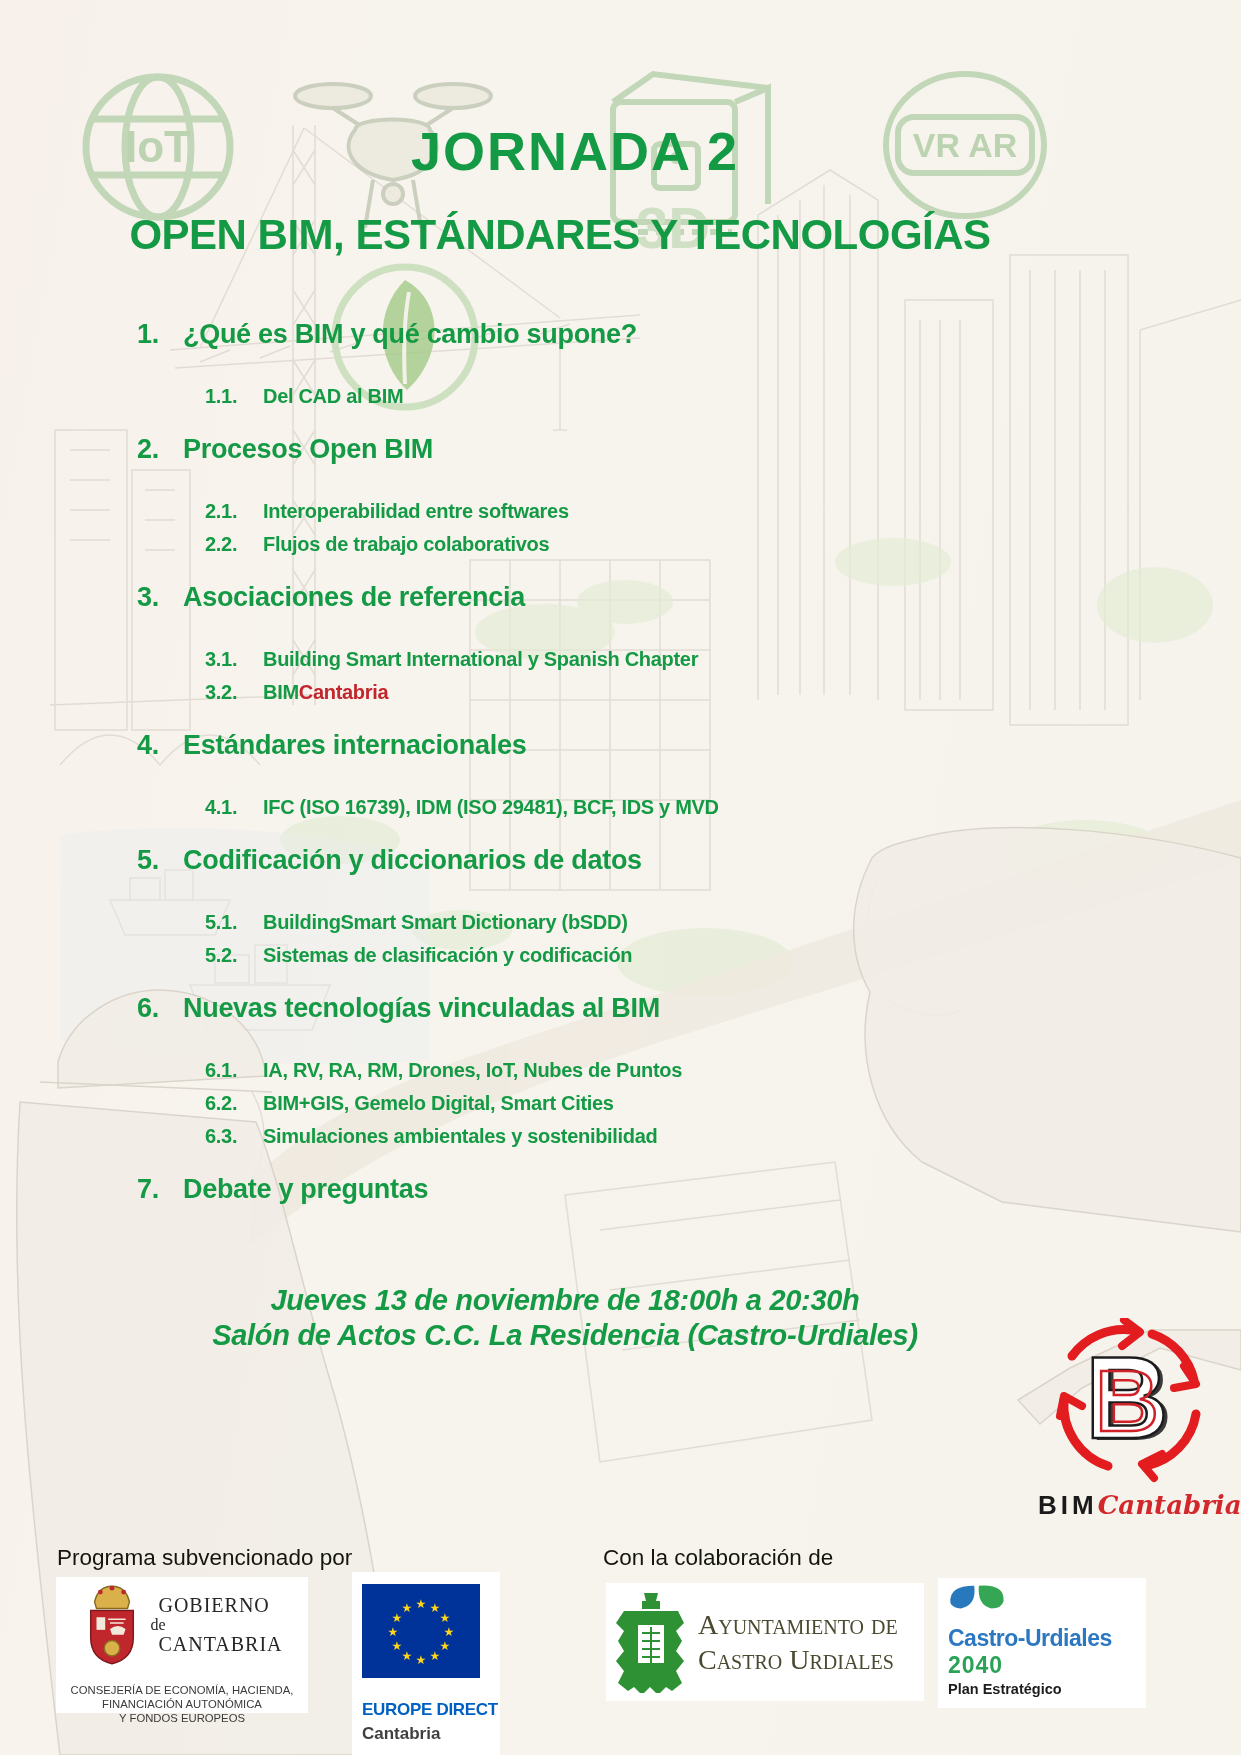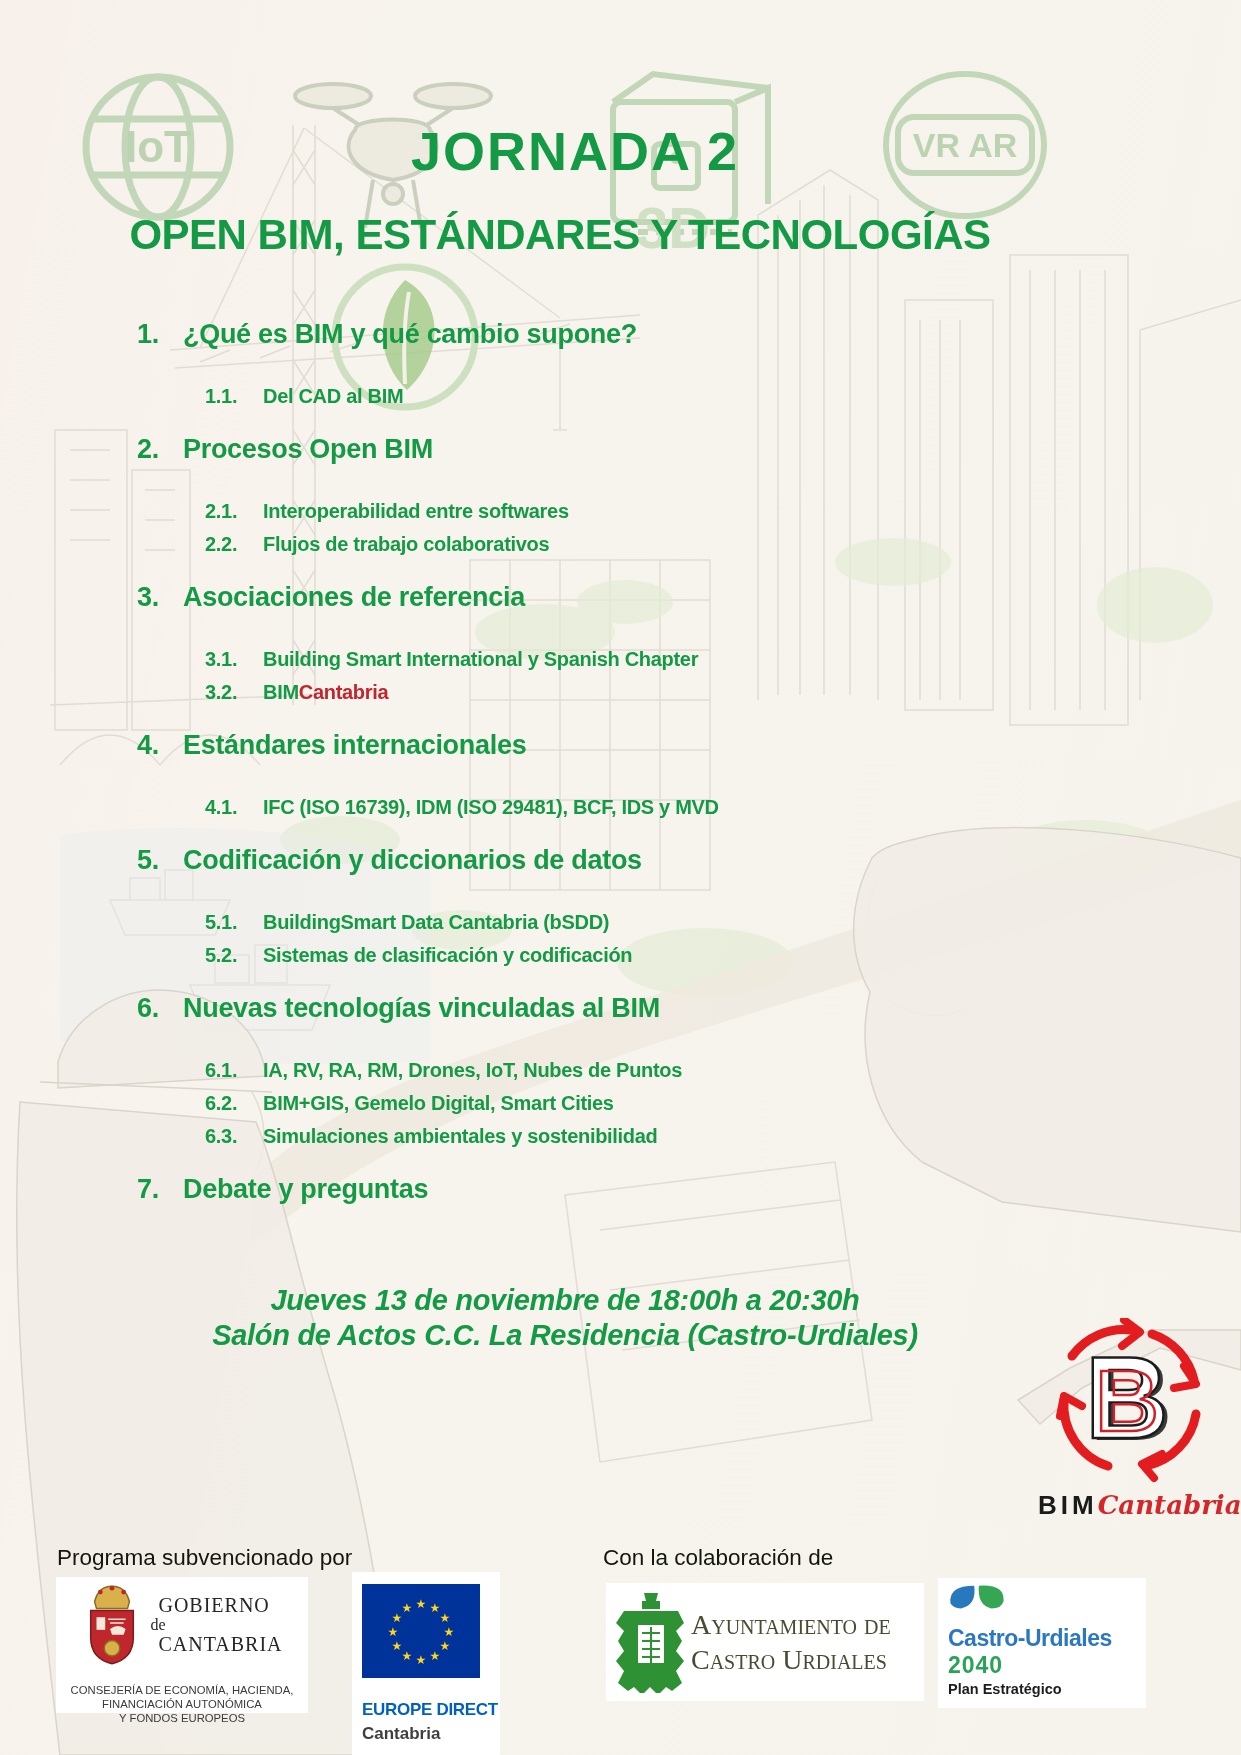--- a/index.html
+++ b/index.html
@@ -43,21 +43,21 @@
   .gob-name .g1,.gob-name .g3{font-size:20px;letter-spacing:1px;margin-left:8px;}
   .gob-name .g2{font-size:16px;}
   .gob-dept{margin-top:15px;text-align:center;font-size:11.3px;color:#3b3b3b;line-height:1.25;}
 
   .box-ed{left:352px;top:1572px;width:148px;height:183px;box-sizing:border-box;
     display:flex;flex-direction:column;padding:12px 0 0 10px;}
   .ed-title{margin-top:22px;font-size:17px;font-weight:800;color:#0060c1;letter-spacing:-0.3px;}
   .ed-sub{font-size:17px;font-weight:700;color:#3f3f3f;margin-top:4px;}
 
   .box-ayto{left:606px;top:1583px;width:318px;height:118px;box-sizing:border-box;
-    display:flex;align-items:center;gap:3px;padding-left:8px;}
+    display:flex;align-items:center;gap:10px;padding-left:8px;}
   .ayto-name{font-family:"Liberation Serif",serif;font-variant:small-caps;
     font-size:28px;color:#4b4a31;line-height:1.25;white-space:nowrap;}
 
   .box-c2040{left:938px;top:1578px;width:208px;height:130px;box-sizing:border-box;padding:4px 10px;}
   .c2040-l1{font-size:23px;font-weight:800;color:#2b77c1;margin-top:1px;letter-spacing:-0.5px;}
   .c2040-l2{font-size:23px;font-weight:800;color:#2aa257;letter-spacing:1px;}
   .c2040-l3{font-size:14.5px;font-weight:700;color:#1c1c1c;margin-top:2px;}
 </style>
 </head>
 <body>
@@ -235,21 +235,21 @@
     </div>
 
     <div class="ag-group">
       <div class="ag-head">
         <span class="num">5.</span>
         <span>Codificación y diccionarios de datos</span>
       </div>
       <div class="ag-subs">
         <div class="ag-sub">
           <span class="num">5.1.</span>
-          <span>BuildingSmart Data Cantabria (bSDD)</span>
+          <span>BuildingSmart Smart Dictionary (bSDD)</span>
         </div>
         <div class="ag-sub">
           <span class="num">5.2.</span>
           <span>Sistemas de clasificación y codificación</span>
         </div>
       </div>
     </div>
 
     <div class="ag-group">
       <div class="ag-head">

